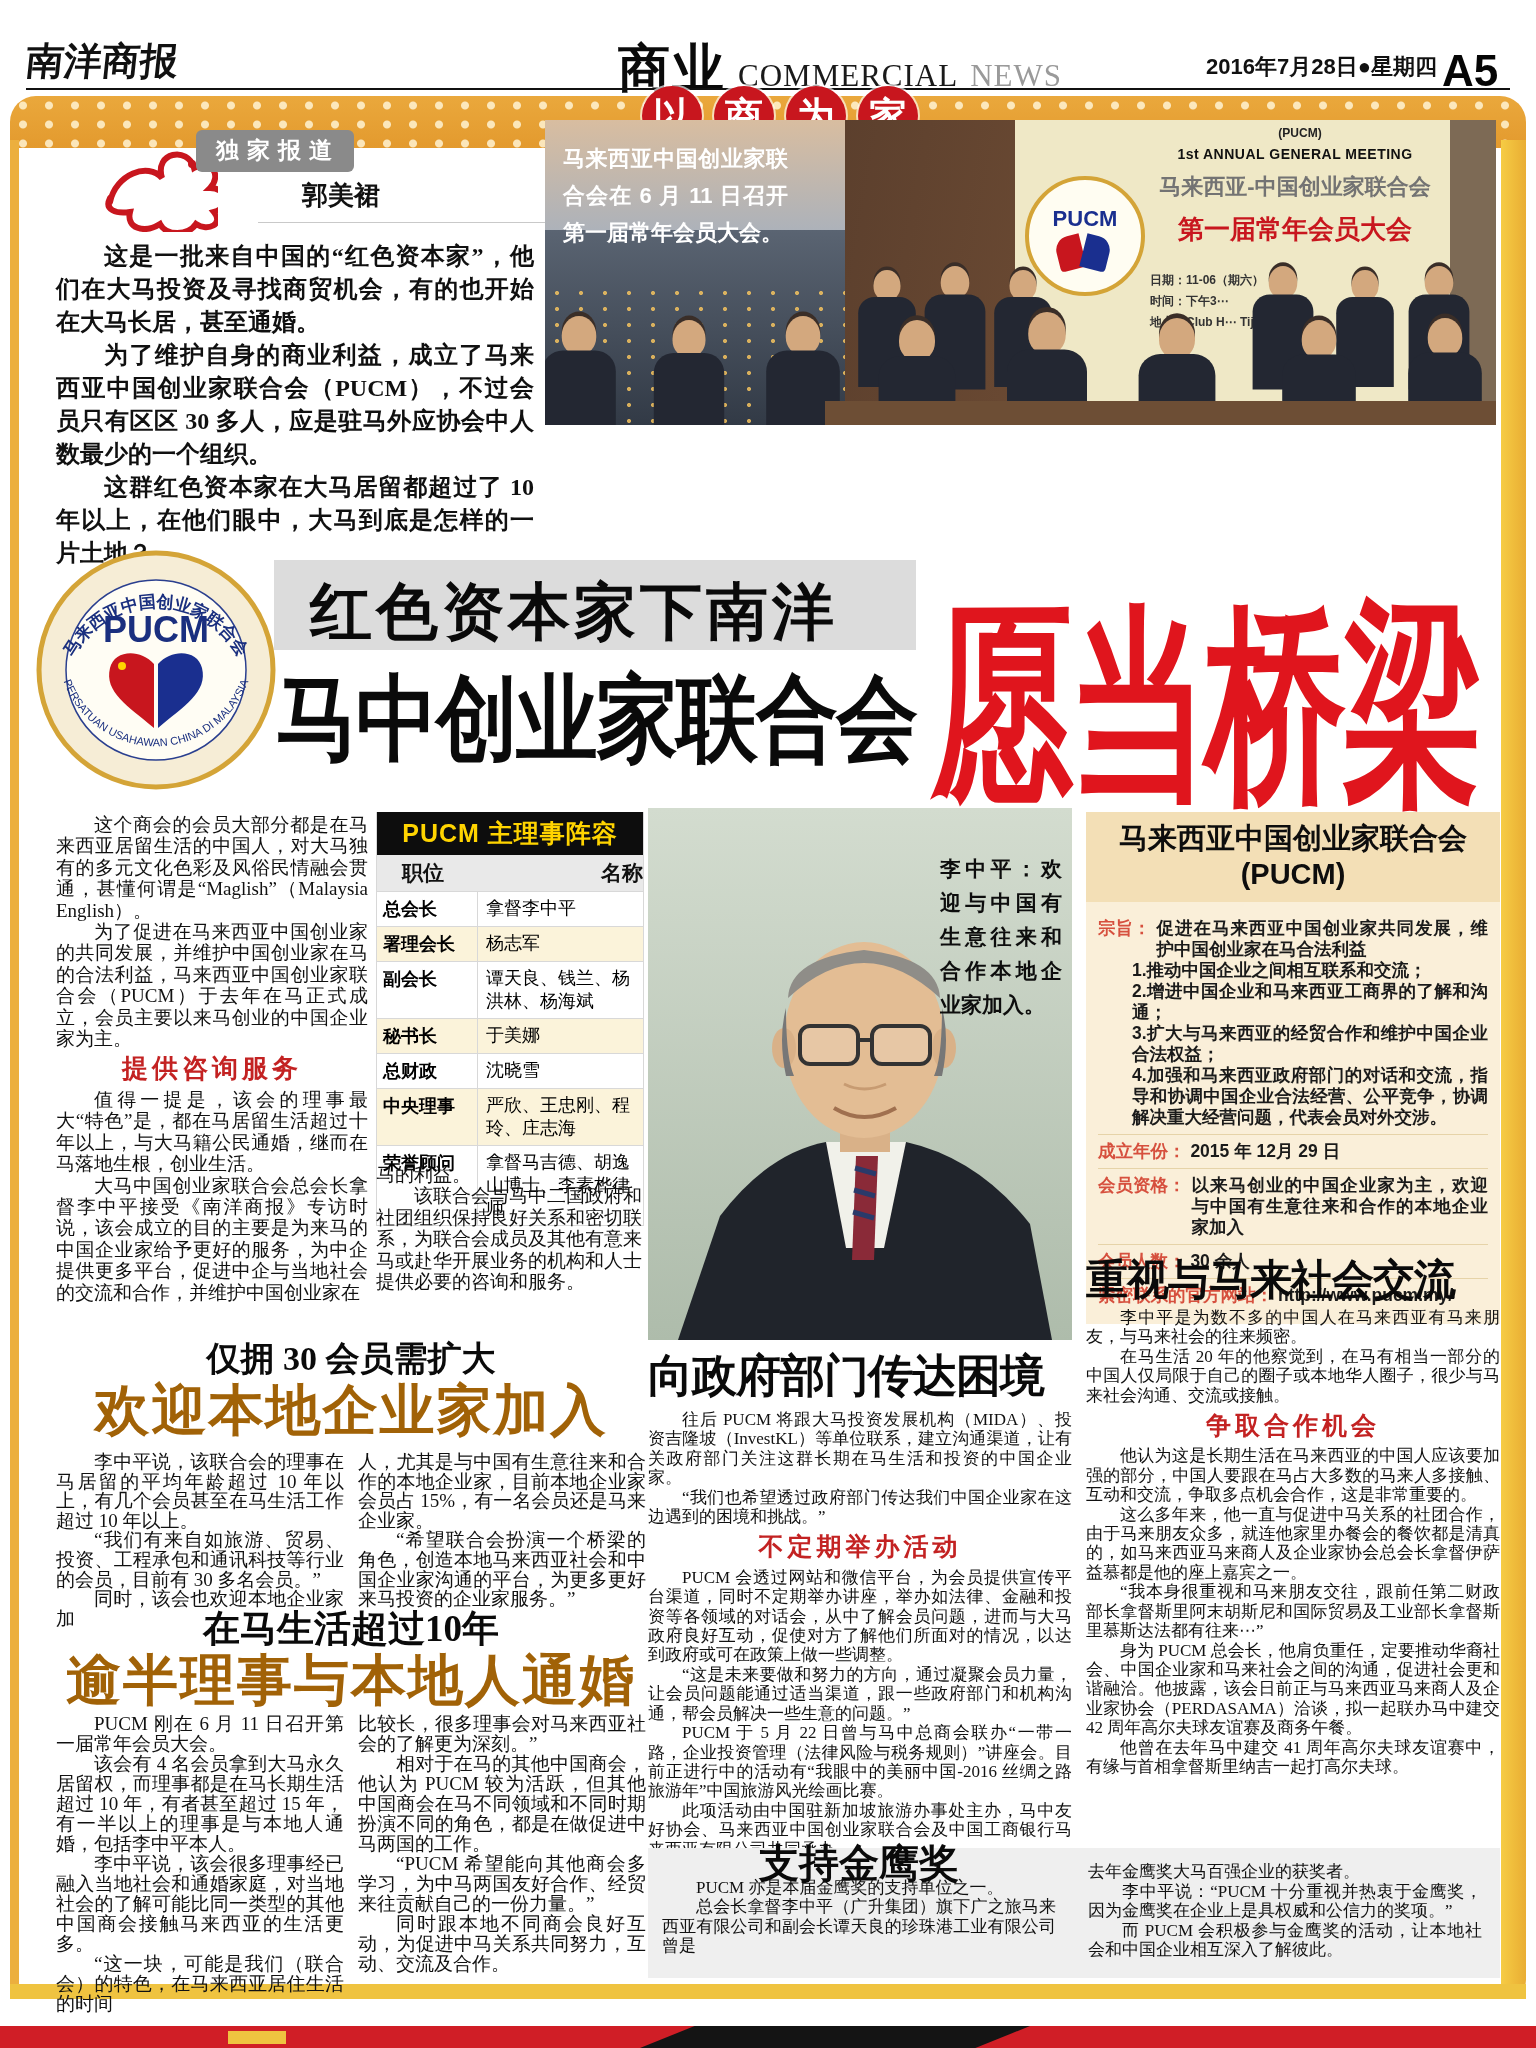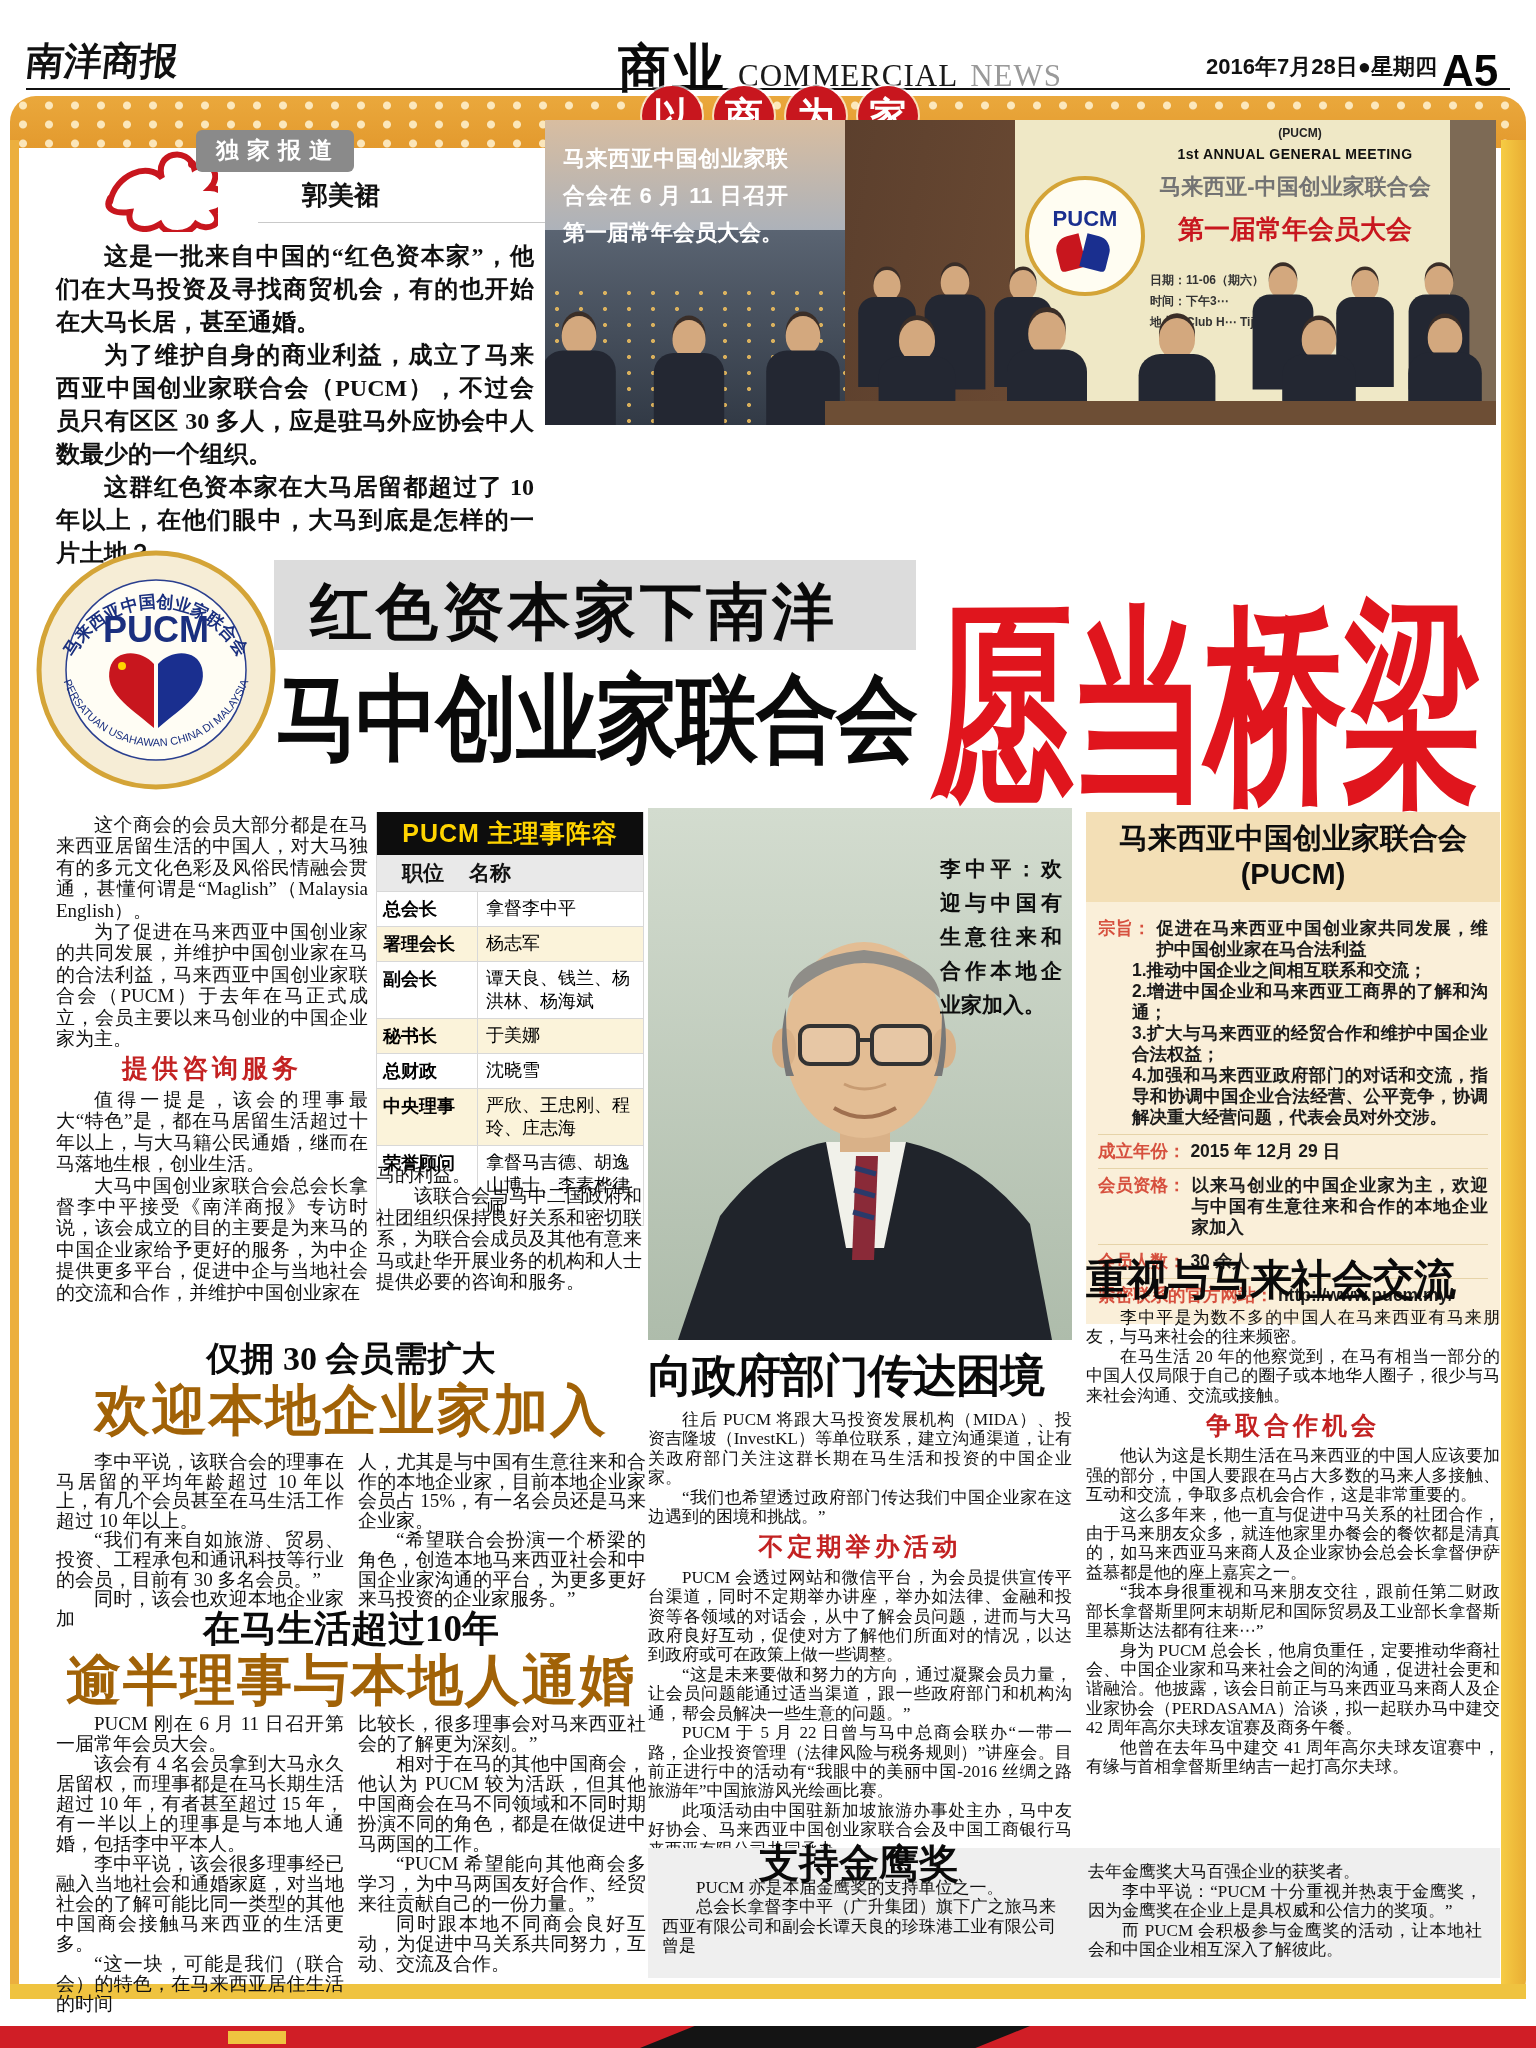--- a/index.html
+++ b/index.html
@@ -84,21 +84,21 @@
 
   .col1{left:56px;top:814px;width:312px;height:522px;font-size:19px;line-height:21.4px;overflow:hidden;}
   .col1 .redsub{font-size:26px;margin:9px 0;letter-spacing:4px;}
   .col2cont{left:376px;top:1164px;width:266px;font-size:19px;line-height:21.4px;}
 
   
   .btable{left:376px;top:812px;width:266px;font-family:"Liberation Sans",sans-serif;border:1px solid #d8d8d8;border-top:none;}
   .bt-title{background:#0d0d0d;color:#ffd400;font-size:25px;font-weight:700;text-align:center;padding:5px 0;letter-spacing:1px;}
   .bt-head{display:flex;background:#e9e9e9;font-weight:bold;font-size:21px;color:#111;}
   .bt-head .c1{width:92px;text-align:center;padding:4px 0;}
-  .bt-head .c2{flex:1;text-align:left;padding:4px 0;}
+  .bt-head .c2{flex:1;text-align:right;padding:4px 0;}
   .bt-row{display:flex;border-top:1px solid #d8d8d8;font-size:18px;background:#fff;}
   .bt-row.alt{background:#fbf3da;}
   .bt-row .c1{width:92px;font-weight:bold;padding:5px 2px 5px 6px;border-right:1px solid #d8d8d8;}
   .bt-row .c2{flex:1;padding:5px 4px 5px 8px;line-height:23px;}
 
   
   .photo2{left:648px;top:808px;width:424px;height:532px;background:linear-gradient(#d3dccf,#aebcab);overflow:hidden;}
   .p2-caption{position:absolute;left:292px;top:44px;width:122px;font-size:21px;font-weight:bold;line-height:34px;
       font-family:"Liberation Sans",sans-serif;color:#0d0d0d;text-align:justify;}
 

